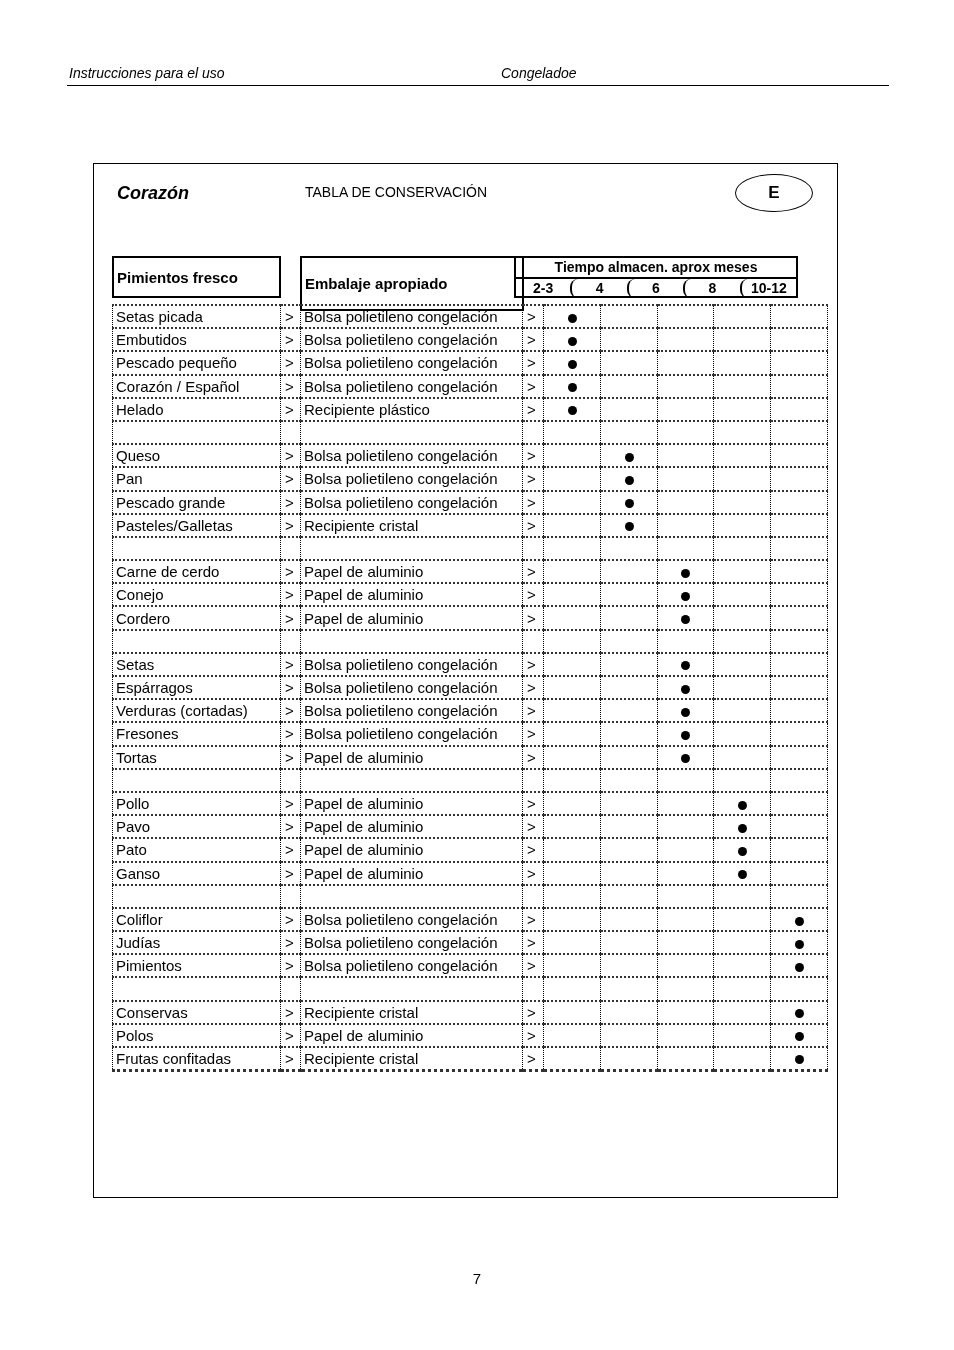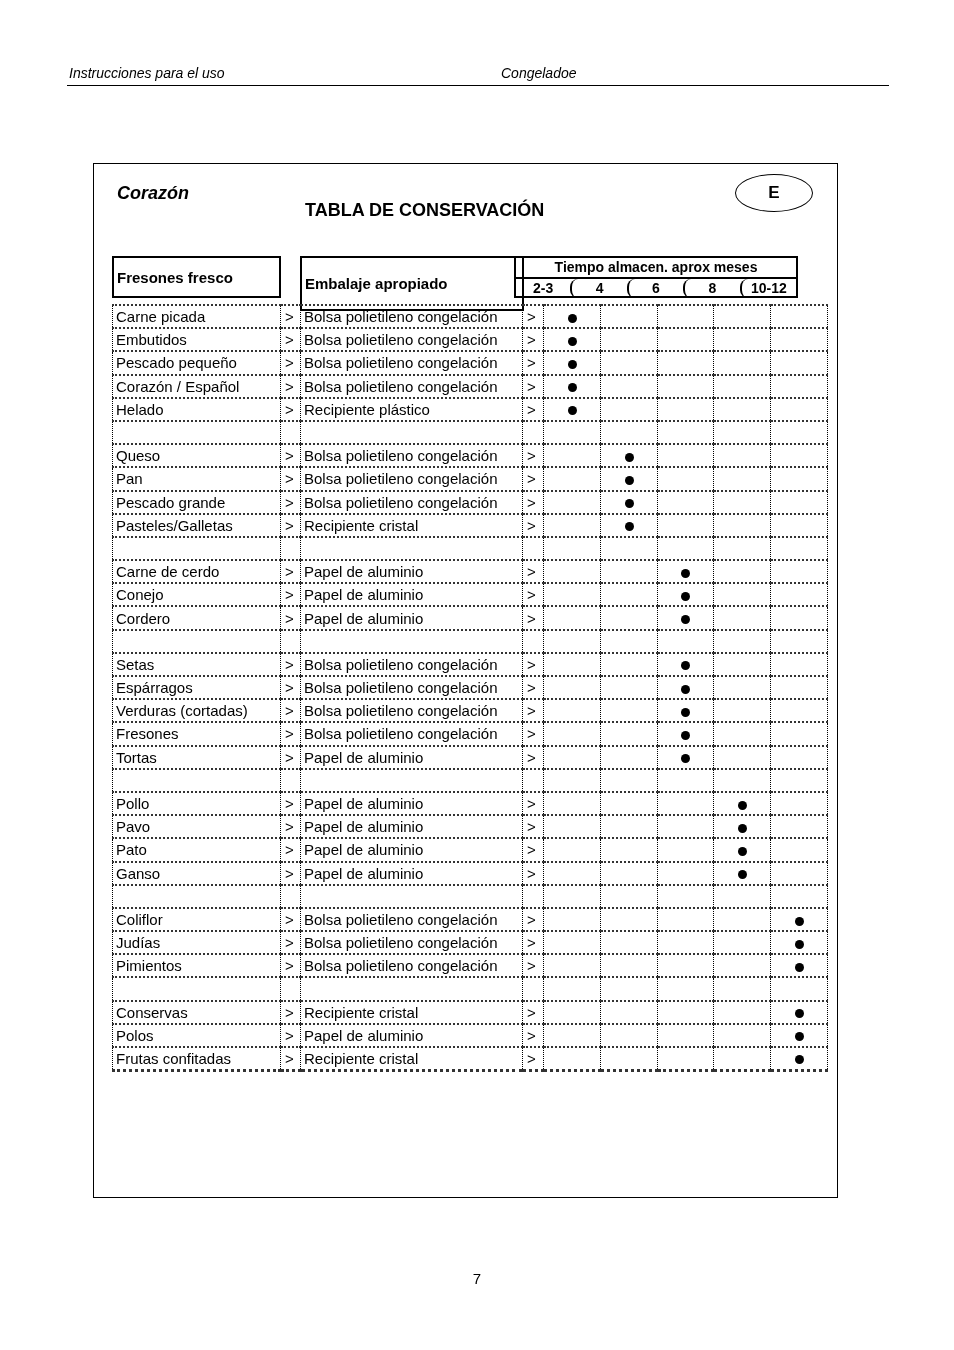--- a/index.html
+++ b/index.html
@@ -2,21 +2,21 @@
 <html><head>
 <meta charset="utf-8">
 <style>
   html, body { margin: 0; padding: 0; background: #ffffff; }
   body { width: 954px; height: 1350px; position: relative; font-family: "Liberation Sans", sans-serif; color: #000; }
   .hdr-left { position: absolute; left: 69px; top: 65px; font-size: 14px; font-style: italic; }
   .hdr-center { position: absolute; left: 501px; top: 65px; font-size: 14px; font-style: italic; }
   .hdr-line { position: absolute; left: 67px; top: 85px; width: 822px; height: 1px; background: #000; }
   .frame { position: absolute; left: 93px; top: 163px; width: 745px; height: 1035px; border: 1px solid #000; box-sizing: border-box; }
   .lang { position: absolute; left: 117px; top: 183px; font-size: 18px; font-weight: bold; font-style: italic; }
-  .title { position: absolute; left: 305px; top: 200px; font-size: 18px; font-weight: bold; }
+  .title { position: absolute; left: 305px; top: 184px; font-size: 14px; font-weight: normal; }
   .badge { position: absolute; left: 735px; top: 174px; width: 78px; height: 38px; border: 1px solid #000; border-radius: 50%; box-sizing: border-box; display: flex; align-items: center; justify-content: center; font-size: 17px; font-weight: bold; }
   .hbox { position: absolute; border: 2px solid #000; box-sizing: border-box; font-size: 15px; font-weight: bold; display: flex; align-items: center; padding-left: 3px; }
   .hb-food { left: 112px; top: 256px; width: 169px; height: 42px; }
   .hb-pack { left: 300px; top: 256px; width: 224px; height: 55px; }
   .hb-time { position: absolute; left: 514px; top: 256px; width: 284px; height: 42px; border: 2px solid #000; box-sizing: border-box; }
   .hb-time .ttl { height: 19px; border-bottom: 2px solid #000; font-size: 14px; font-weight: bold; text-align: center; line-height: 18px; }
   .hb-time .cols { display: flex; height: 19px; }
   .hb-time .cols div { flex: 1; text-align: center; font-size: 14px; font-weight: bold; line-height: 19px; border-left: 2px solid #000; border-radius: 8px; }
   .hb-time .cols div:first-child { border-left: none; }
   .grid { position: absolute; left: 112px; top: 304px; width: 715px; border-collapse: collapse; table-layout: fixed; }
@@ -32,21 +32,21 @@
 
 <div class="hdr-left">Instrucciones para el uso</div>
 <div class="hdr-center">Congeladoe</div>
 <div class="hdr-line"></div>
 
 <div class="frame"></div>
 <div class="lang">Corazón</div>
 <div class="title">TABLA DE CONSERVACIÓN</div>
 <div class="badge">E</div>
 
-<div class="hbox hb-food">Fresones fresco</div>
+<div class="hbox hb-food">Pimientos fresco</div>
 <div class="hbox hb-pack">Embalaje apropiado</div>
 <div class="hb-time">
   <div class="ttl">Tiempo almacen. aprox meses</div>
   <div class="cols">
     <div>2-3</div>
     <div>4</div>
     <div>6</div>
     <div>8</div>
     <div>10-12</div>
   </div>
@@ -59,21 +59,21 @@
       <col style="width:222px">
       <col style="width:21px">
     <col style="width:57px">
       <col style="width:57px">
       <col style="width:56px">
       <col style="width:57px">
       <col style="width:57px">
   </colgroup>
   <tbody id="grid-body">
       <tr>
-        <td>Carne picada</td>
+        <td>Setas picada</td>
         <td class="arrow">&gt;</td>
         <td>Bolsa polietileno congelación</td>
         <td class="arrow">&gt;</td>
         <td class="m"><span class="dot"></span></td>
         <td class="m"></td>
         <td class="m"></td>
         <td class="m"></td>
         <td class="m"></td>
       </tr>
       <tr>

